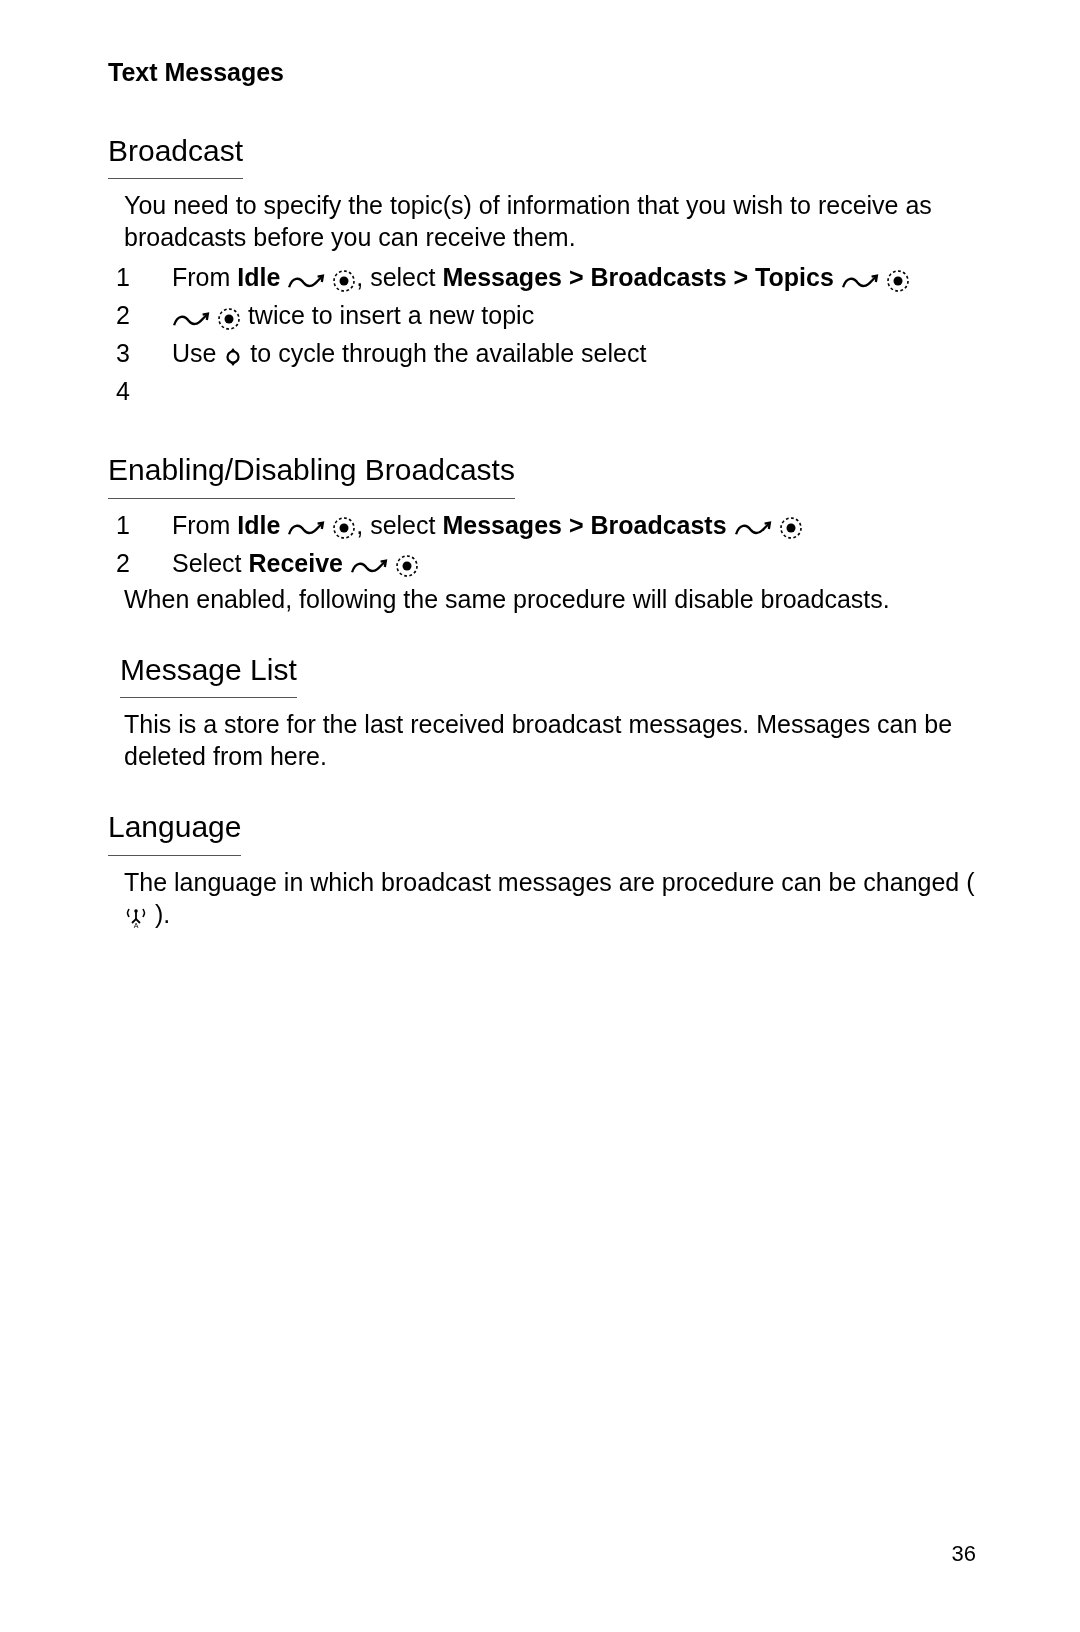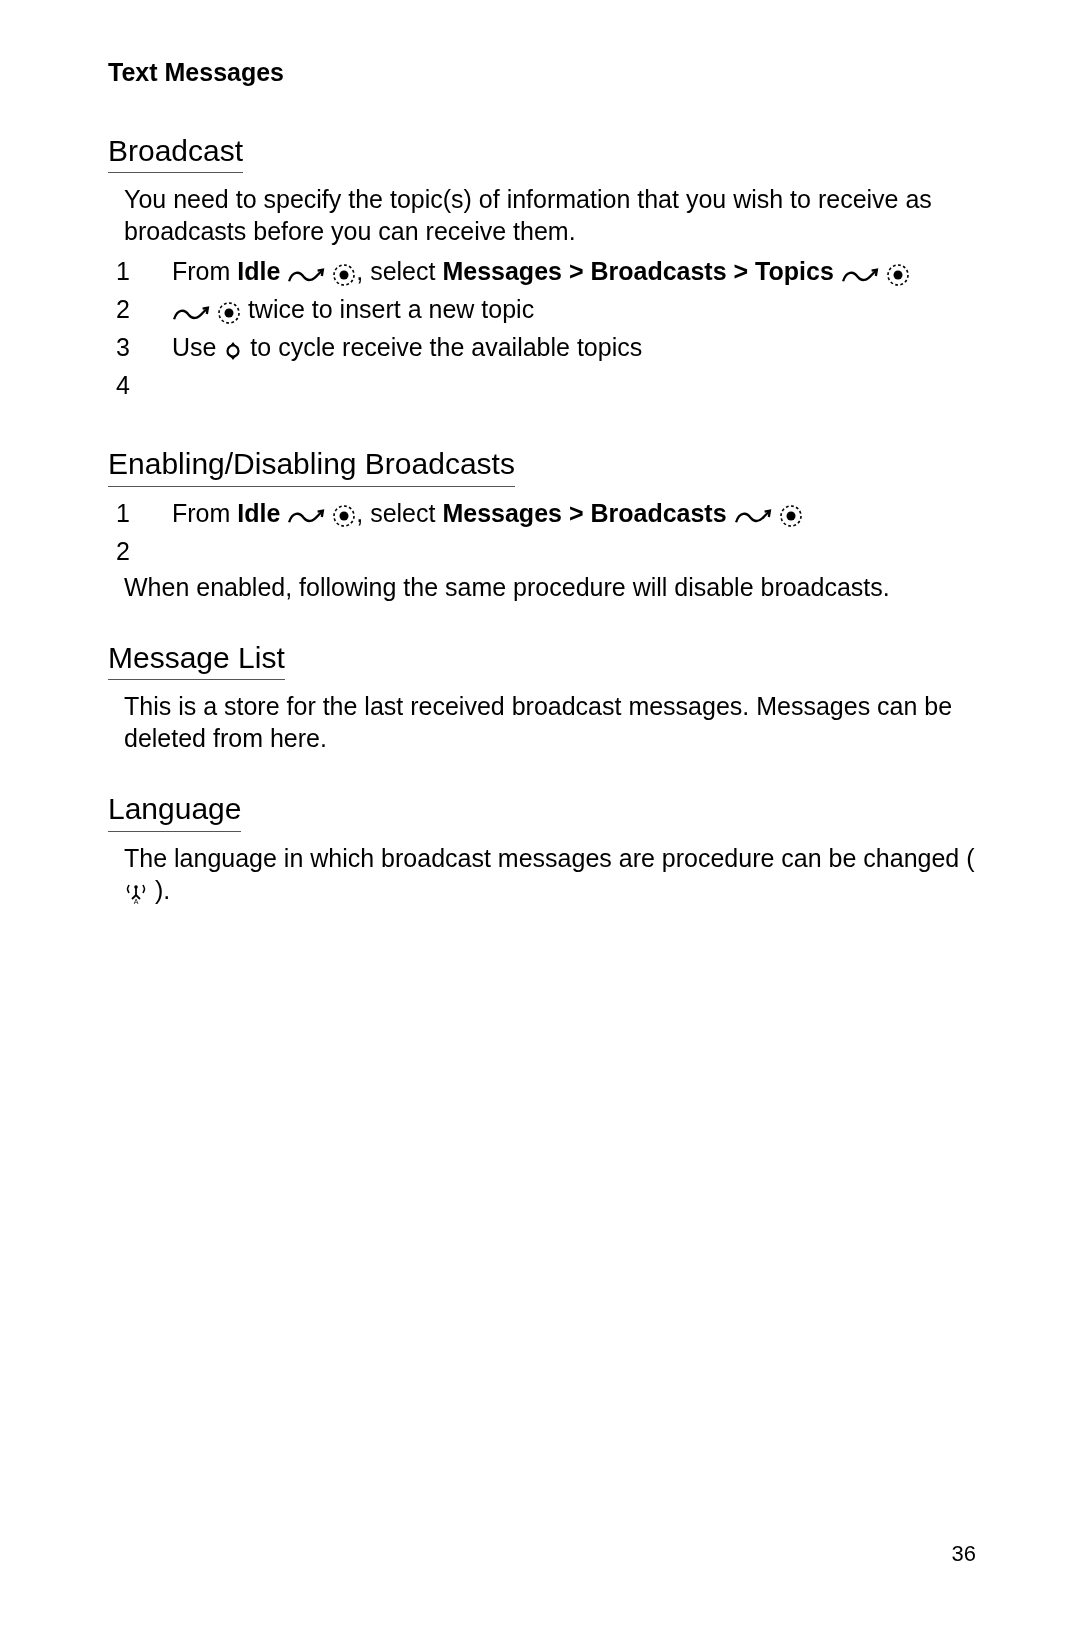--- a/index.html
+++ b/index.html
@@ -17,21 +17,21 @@
     font-weight:700;
     font-size:25px;
     margin-bottom:26px;
   }
   h2.section{
     font-weight:400;
     font-size:30px;
     margin:18px 0 6px 0;
     display:inline-block;
     border-bottom:1px solid #555;
-    padding-bottom:2px;
+    padding-bottom:8px;
   }
   .sec-wrap{margin-top:10px;}
   p.body{
     margin:4px 0 8px 16px;
   }
   .steps{
     display:grid;
     grid-template-columns:46px 1fr;
     column-gap:10px;
     row-gap:6px;
@@ -126,21 +126,21 @@
         </svg></span>
     <span class="sel-icon"><svg width="24" height="24" viewBox="0 0 24 24">
           <use href="#selGlyph"></use>
         </svg></span><span> twice to insert a new topic</span>
   </div>
 
   <div class="step-num">3</div>
   <div class="step-body">
     <span>Use </span><span class="cycle-icon"><svg width="20" height="22" viewBox="0 0 20 20">
           <use href="#cycleGlyph"></use>
-        </svg></span><span> to cycle receive the available topics</span>
+        </svg></span><span> to cycle through the available select</span>
   </div>
 
   <div class="step-num">4</div>
 </div>
 
 <div class="sec-wrap" style="margin-top:26px;">
   <h2 class="section">Enabling/Disabling Broadcasts</h2>
 </div>
 <div class="steps">
 
@@ -155,24 +155,33 @@
         </svg></span><span>, select </span><b>Messages &gt; Broadcasts</b>
     <span class="nav-icon"><svg width="38" height="20" viewBox="0 0 36 18">
           <use href="#navGlyph"></use>
         </svg></span>
     <span class="sel-icon"><svg width="24" height="24" viewBox="0 0 24 24">
           <use href="#selGlyph"></use>
         </svg></span>
   </div>
 
   <div class="step-num">2</div>
+  <div class="step-body">
+    <span>Select </span><b>Receive</b>
+    <span class="nav-icon"><svg width="38" height="20" viewBox="0 0 36 18">
+          <use href="#navGlyph"></use>
+        </svg></span>
+    <span class="sel-icon"><svg width="24" height="24" viewBox="0 0 24 24">
+          <use href="#selGlyph"></use>
+        </svg></span>
+  </div>
 </div>
 <p class="body">When enabled, following the same procedure will disable broadcasts.</p>
 
-<div class="sec-wrap" style="margin-top:18px;">
+<div class="sec-wrap" style="margin-top:18px;margin-left:12px;">
   <h2 class="section">Message List</h2>
 </div>
 <p class="body">This is a store for the last received broadcast messages. Messages can be deleted from here.</p>
 
 <div class="sec-wrap" style="margin-top:18px;">
   <h2 class="section">Language</h2>
 </div>
 <p class="body">
   <span>The language in which broadcast messages are procedure can be changed ( </span><span class="antenna-icon"><svg width="24" height="26" viewBox="0 0 24 24">
         <use href="#antennaGlyph"></use>

